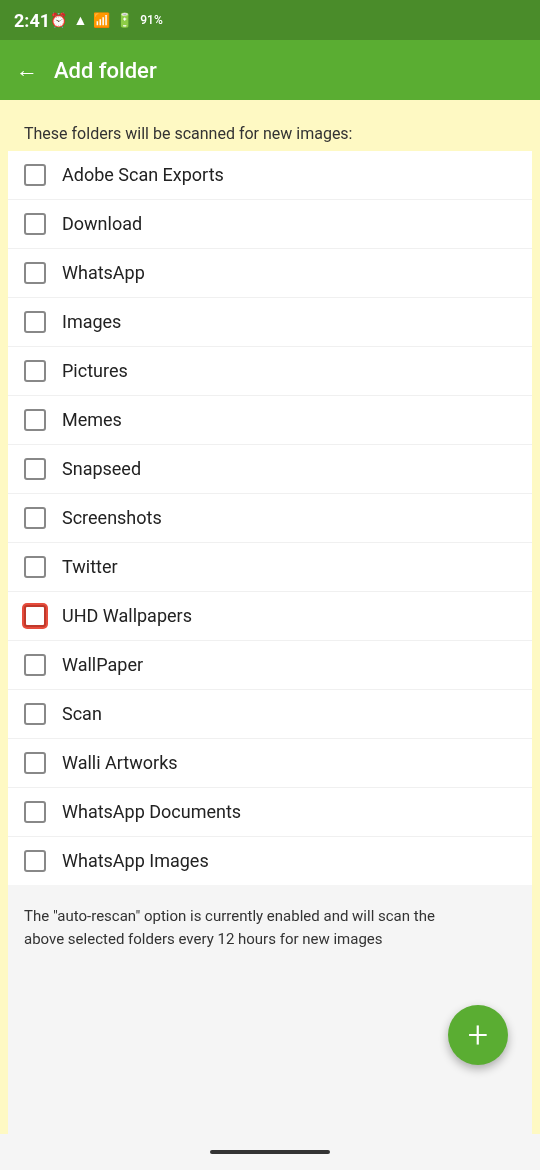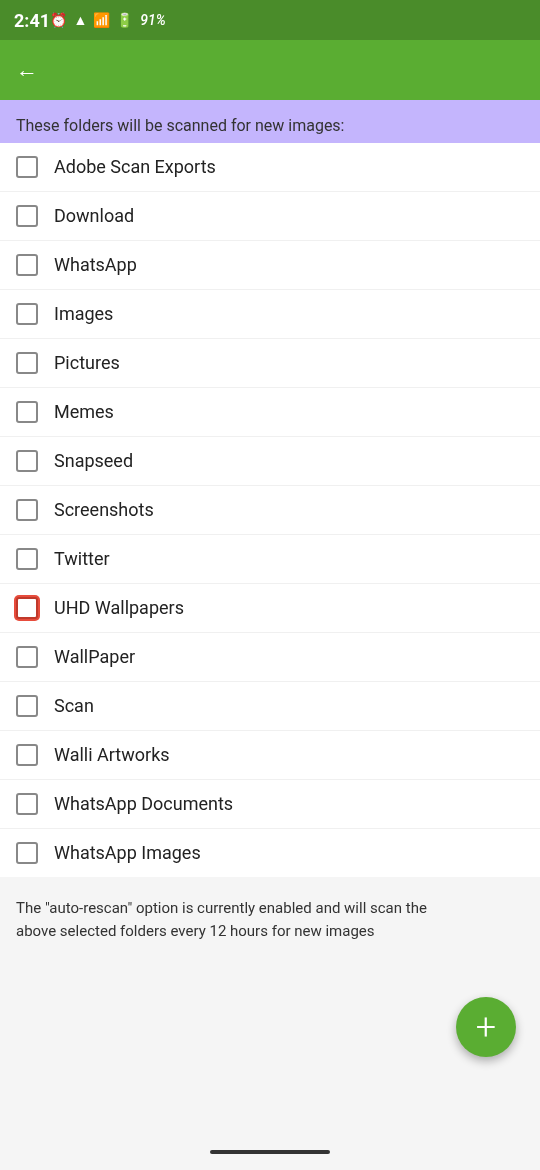--- a/index.html
+++ b/index.html
@@ -34,23 +34,22 @@
     }
 
     .status-icons {
       display: flex;
       align-items: center;
       gap: 6px;
       font-size: 14px;
     }
 
     .battery-text {
-      font-size: 14px;
+      font-size: 12px;
       font-weight: 500;
-      font-style: italic;
     }
 
     
     .header {
       background: #5aad32;
       height: 60px;
       display: flex;
       align-items: center;
       padding: 0 16px;
       gap: 16px;
@@ -64,22 +63,22 @@
     }
 
     .header-title {
       font-size: 22px;
       font-weight: 500;
       color: white;
     }
 
     
     .content {
-      background: #c4b5fd;
-      padding: 0;
+      background: #fef9c3;
+      padding: 8px;
     }
 
     .description {
       padding: 16px 16px 8px 16px;
       font-size: 16px;
       color: #333;
     }
 
     
     .folder-list {
@@ -190,20 +189,21 @@
     <span class="icon-alarm">⏰</span>
     <span class="icon-wifi">▲</span>
     <span class="icon-signal">📶</span>
     <span class="icon-battery">🔋</span>
     <span class="battery-text">91%</span>
   </div>
 </div>
 
 <div class="header">
   <span class="back-arrow">←</span>
+  <span class="header-title">Add folder</span>
 </div>
 
 <div class="content">
   <div class="description">These folders will be scanned for new images:</div>
 
   <div class="folder-list" id="folder-list">
 
   <div class="folder-item">
         <div class="checkbox"></div>
         <span class="folder-name">Adobe Scan Exports</span>

